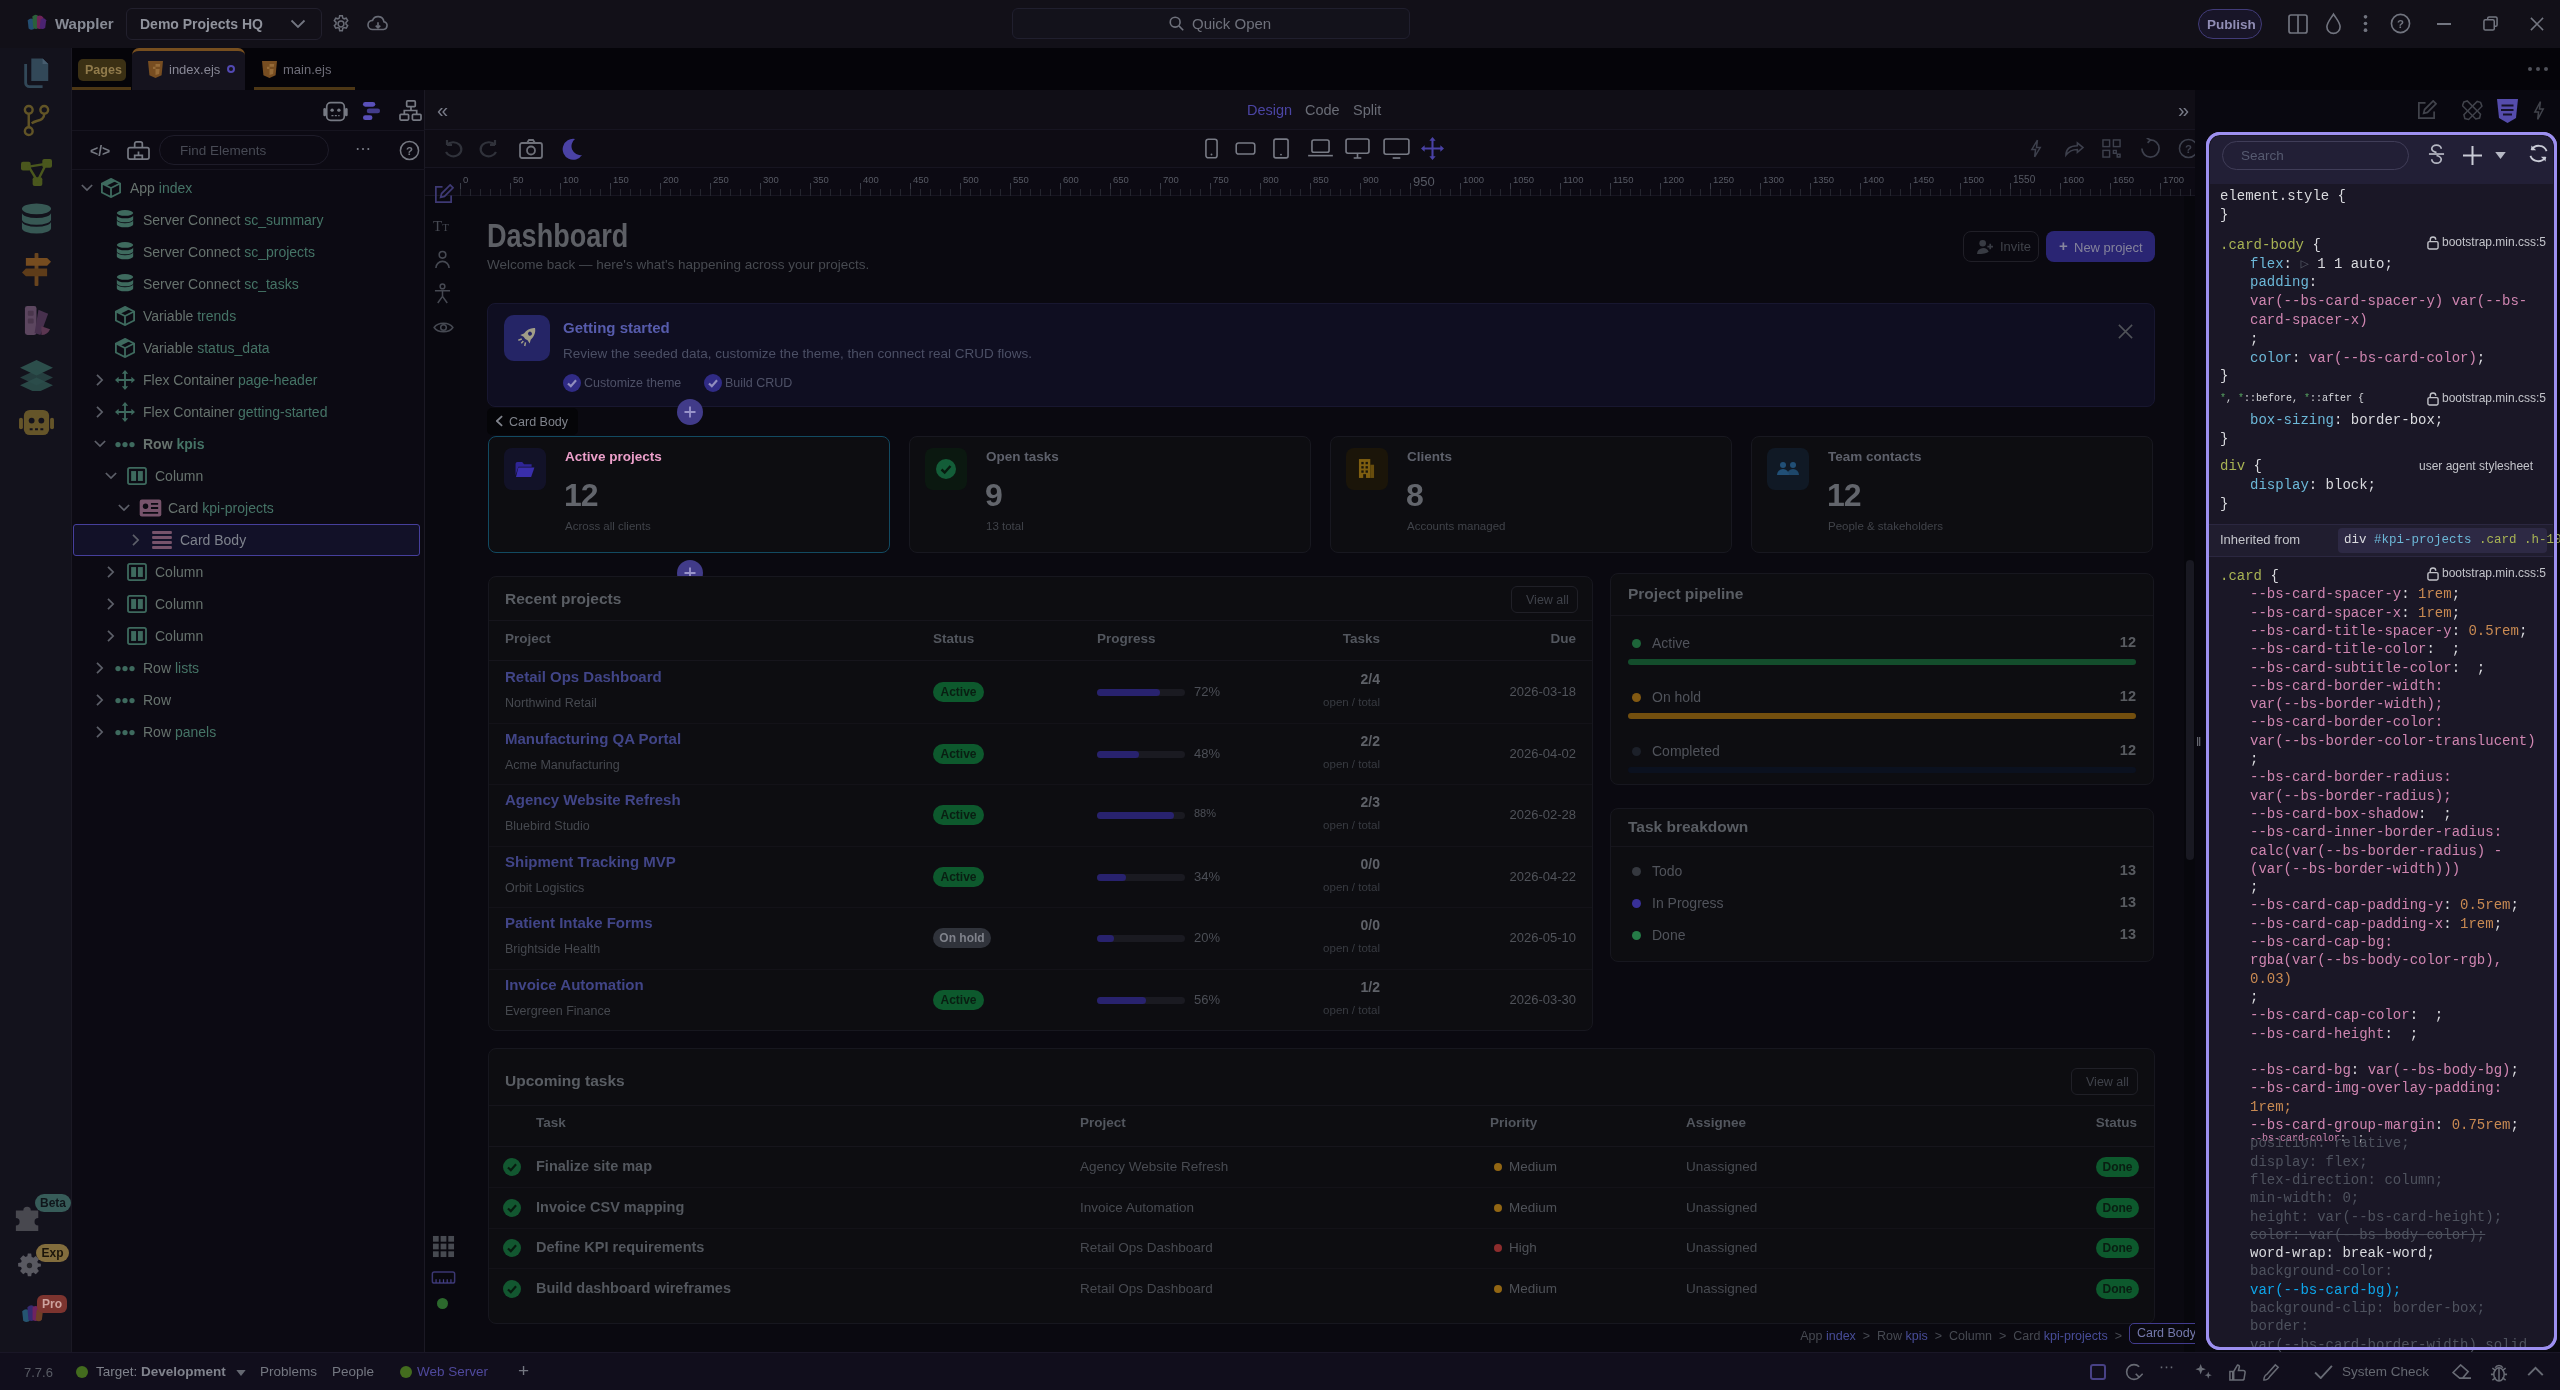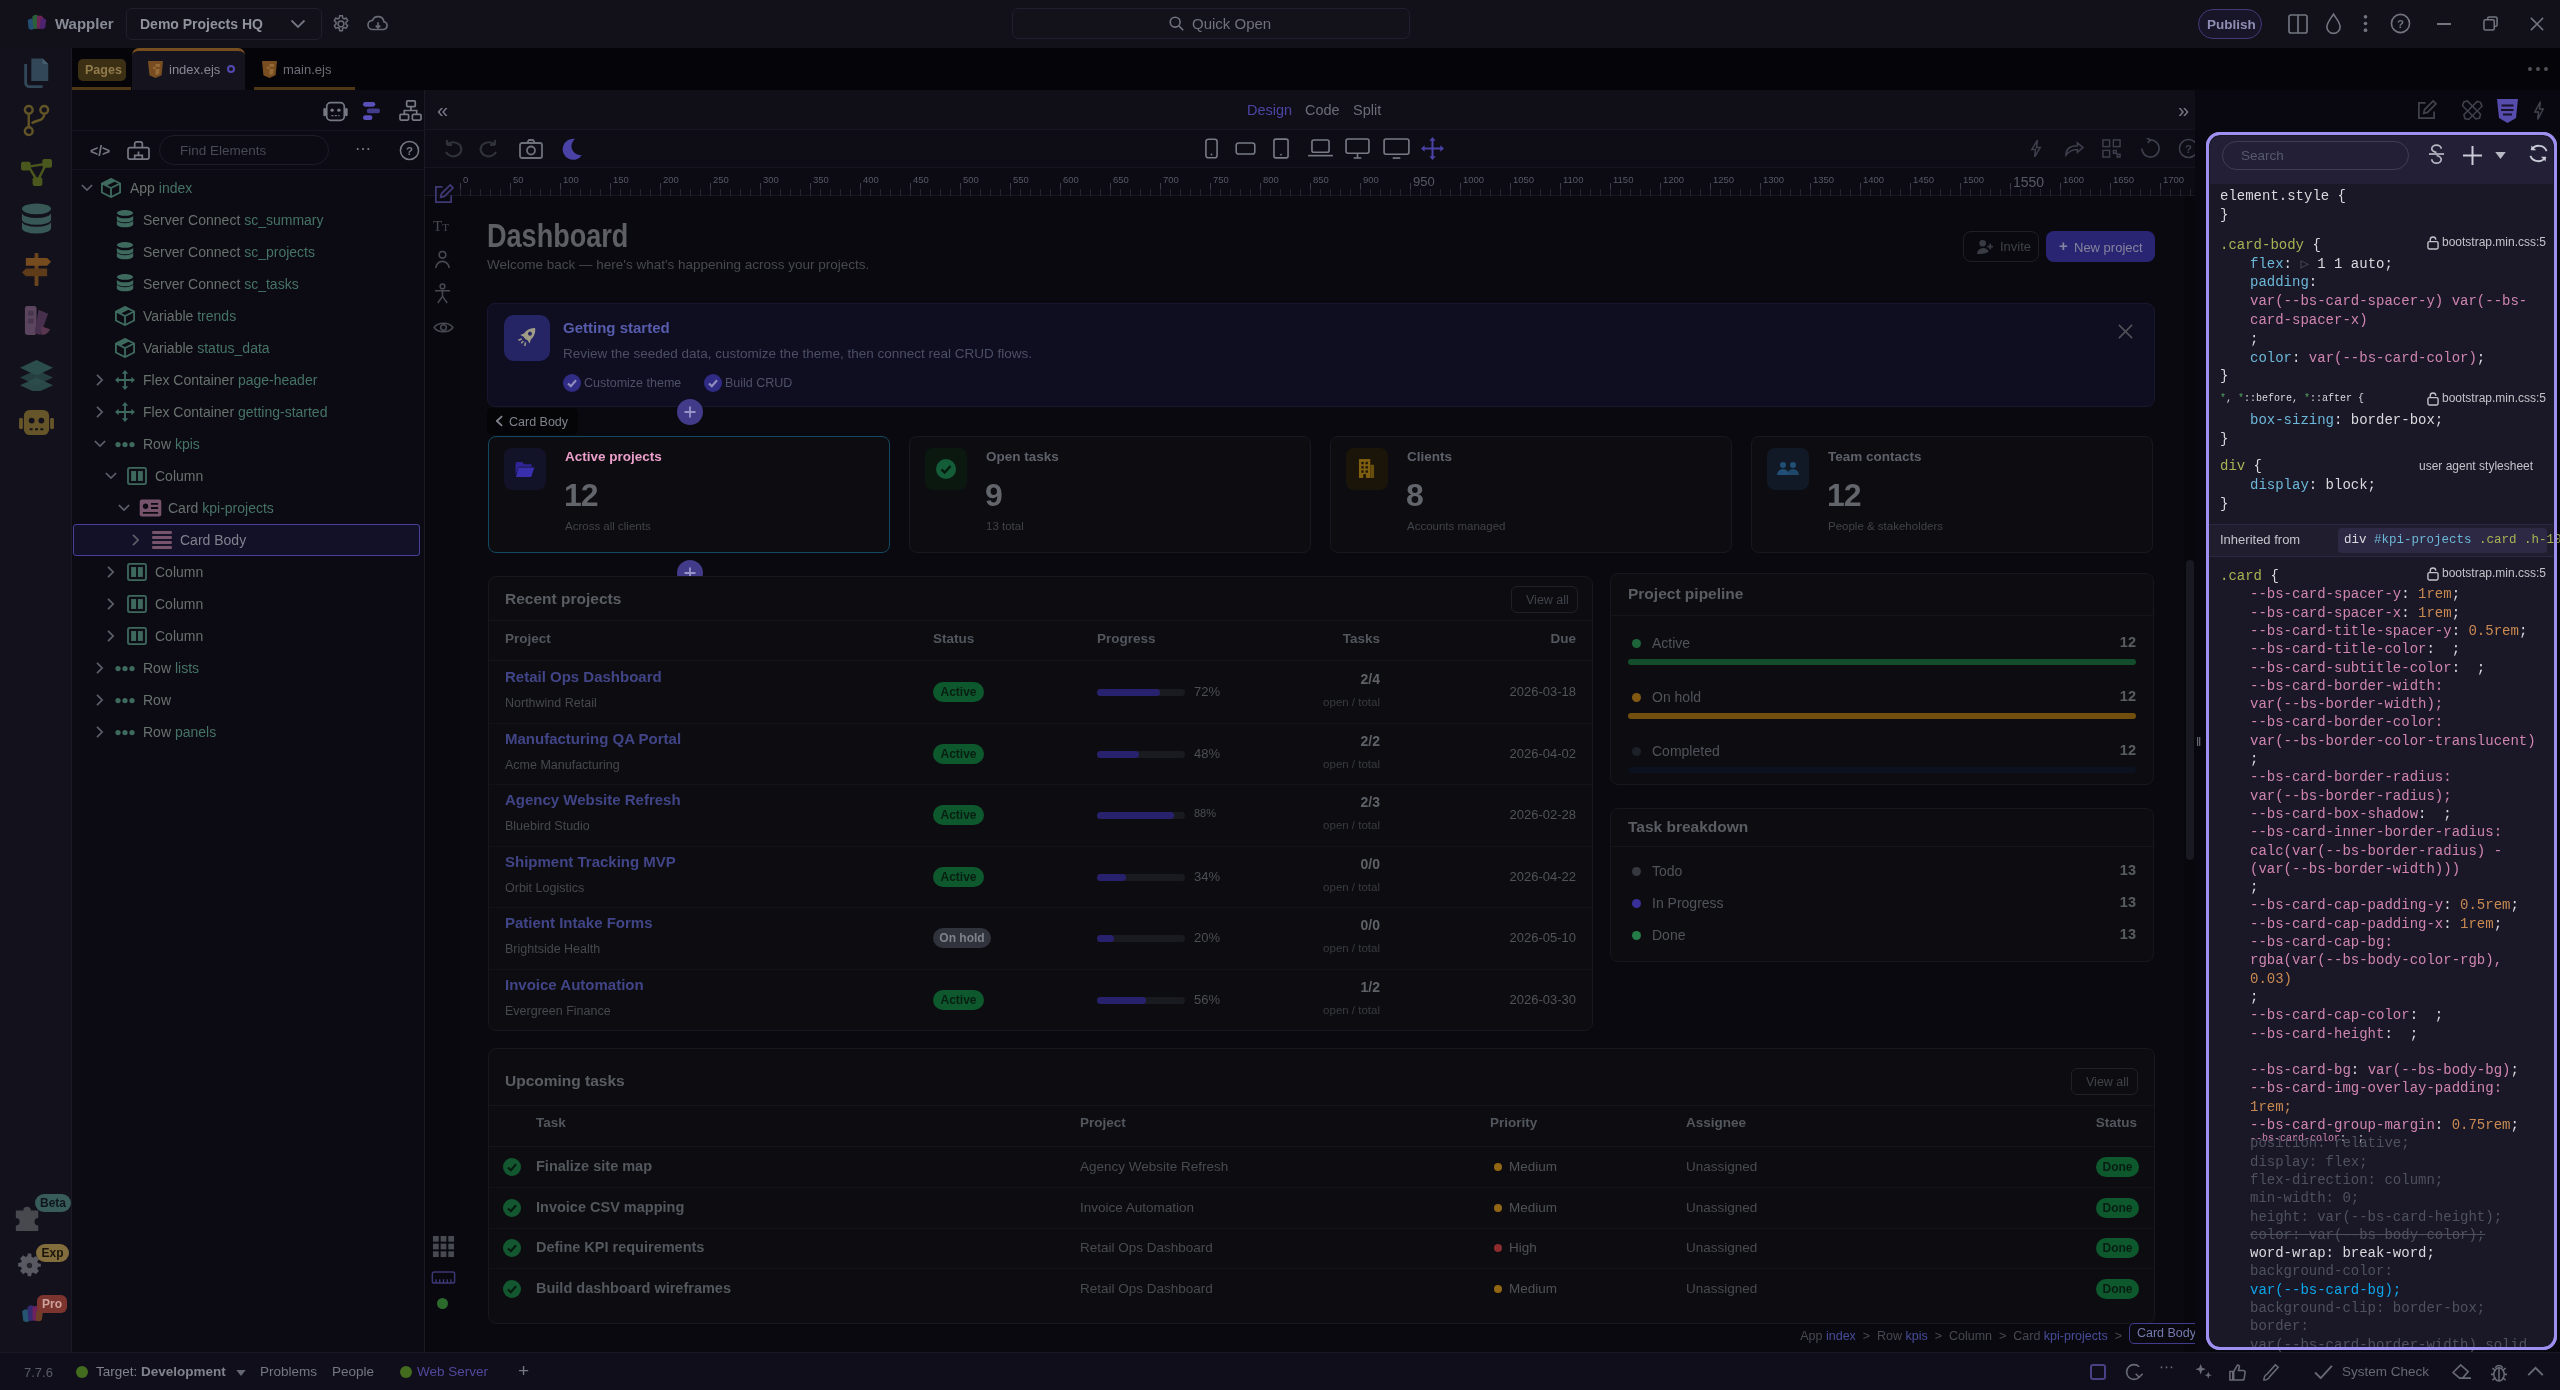--- a/index.html
+++ b/index.html
@@ -278,21 +278,21 @@
 <svg class="abs" style="left:22px;top:350px" width="12" height="8" viewBox="0 0 14 9">
       <path d="M1 1 L7 7 L13 1" stroke="#62656e" stroke-width="2" fill="none"></path>
     </svg>
 <svg class="abs" style="left:42px;top:351px" width="22" height="7" viewBox="0 0 24 8">
       <g fill="#427063">
         <circle cx="4" cy="4" r="3"></circle>
         <circle cx="12" cy="4" r="3"></circle>
         <circle cx="20" cy="4" r="3"></circle>
       </g>
     </svg>
-<div class="abs" style="left:71px;top:346px;font-size:14px;color:#6d7973;white-space:nowrap;">Row <span style="color:#497a6b">kpis</span></div>
+<div class="abs" style="left:71px;top:346px;font-size:14px;color:#6d7973;white-space:nowrap;font-weight:bold;">Row <span style="color:#497a6b">kpis</span></div>
 <svg class="abs" style="left:33px;top:382px" width="12" height="8" viewBox="0 0 14 9">
       <path d="M1 1 L7 7 L13 1" stroke="#62656e" stroke-width="2" fill="none"></path>
     </svg>
 <svg class="abs" style="left:55px;top:377px" width="20" height="18" viewBox="0 0 22 20">
       <rect x="1" y="1" width="20" height="18" rx="2" fill="none" stroke="#427063" stroke-width="2"></rect>
       <rect x="4.5" y="4.5" width="5.5" height="11" fill="#427063"></rect>
       <rect x="12" y="4.5" width="5.5" height="11" fill="#427063"></rect>
     </svg>
 <div class="abs" style="left:83px;top:378px;font-size:14px;color:#6d7973;white-space:nowrap;">Column<span style="color:#497a6b"></span></div>
 <svg class="abs" style="left:46px;top:414px" width="12" height="8" viewBox="0 0 14 9">
@@ -479,21 +479,21 @@
 <div class="abs" style="left:1088px;top:6px;font-size:9.5px;color:#5c5f69;">1050</div>
 <div class="abs" style="left:1138px;top:6px;font-size:9.5px;color:#5c5f69;">1100</div>
 <div class="abs" style="left:1188px;top:6px;font-size:9.5px;color:#5c5f69;">1150</div>
 <div class="abs" style="left:1238px;top:6px;font-size:9.5px;color:#5c5f69;">1200</div>
 <div class="abs" style="left:1288px;top:6px;font-size:9.5px;color:#5c5f69;">1250</div>
 <div class="abs" style="left:1338px;top:6px;font-size:9.5px;color:#5c5f69;">1300</div>
 <div class="abs" style="left:1388px;top:6px;font-size:9.5px;color:#5c5f69;">1350</div>
 <div class="abs" style="left:1438px;top:6px;font-size:9.5px;color:#5c5f69;">1400</div>
 <div class="abs" style="left:1488px;top:6px;font-size:9.5px;color:#5c5f69;">1450</div>
 <div class="abs" style="left:1538px;top:6px;font-size:9.5px;color:#5c5f69;">1500</div>
-<div class="abs" style="left:1588px;top:6px;font-size:14px;color:#5c5f69;text-align:center;">1550</div>
+<div class="abs" style="left:1588px;top:6px;font-size:10px;color:#5c5f69;text-align:center;">1550</div>
 <div class="abs" style="left:1638px;top:6px;font-size:9.5px;color:#5c5f69;">1600</div>
 <div class="abs" style="left:1688px;top:6px;font-size:9.5px;color:#5c5f69;">1650</div>
 <div class="abs" style="left:1738px;top:6px;font-size:9.5px;color:#5c5f69;">1700</div>
 </div>
 <div class="abs" style="left:425px;top:196px;width:35px;height:1156px;">
 <svg class="abs" style="left:8px;top:-12px" width="21" height="21" viewBox="0 0 22 22">
       <g stroke="#423d7a" stroke-width="1.8" fill="none">
         <path d="M10 3 H3 v16 h16 v-7"></path>
         <path d="M8 14 l1 -4 9 -9 3 3 -9 9z"></path>
       </g>

